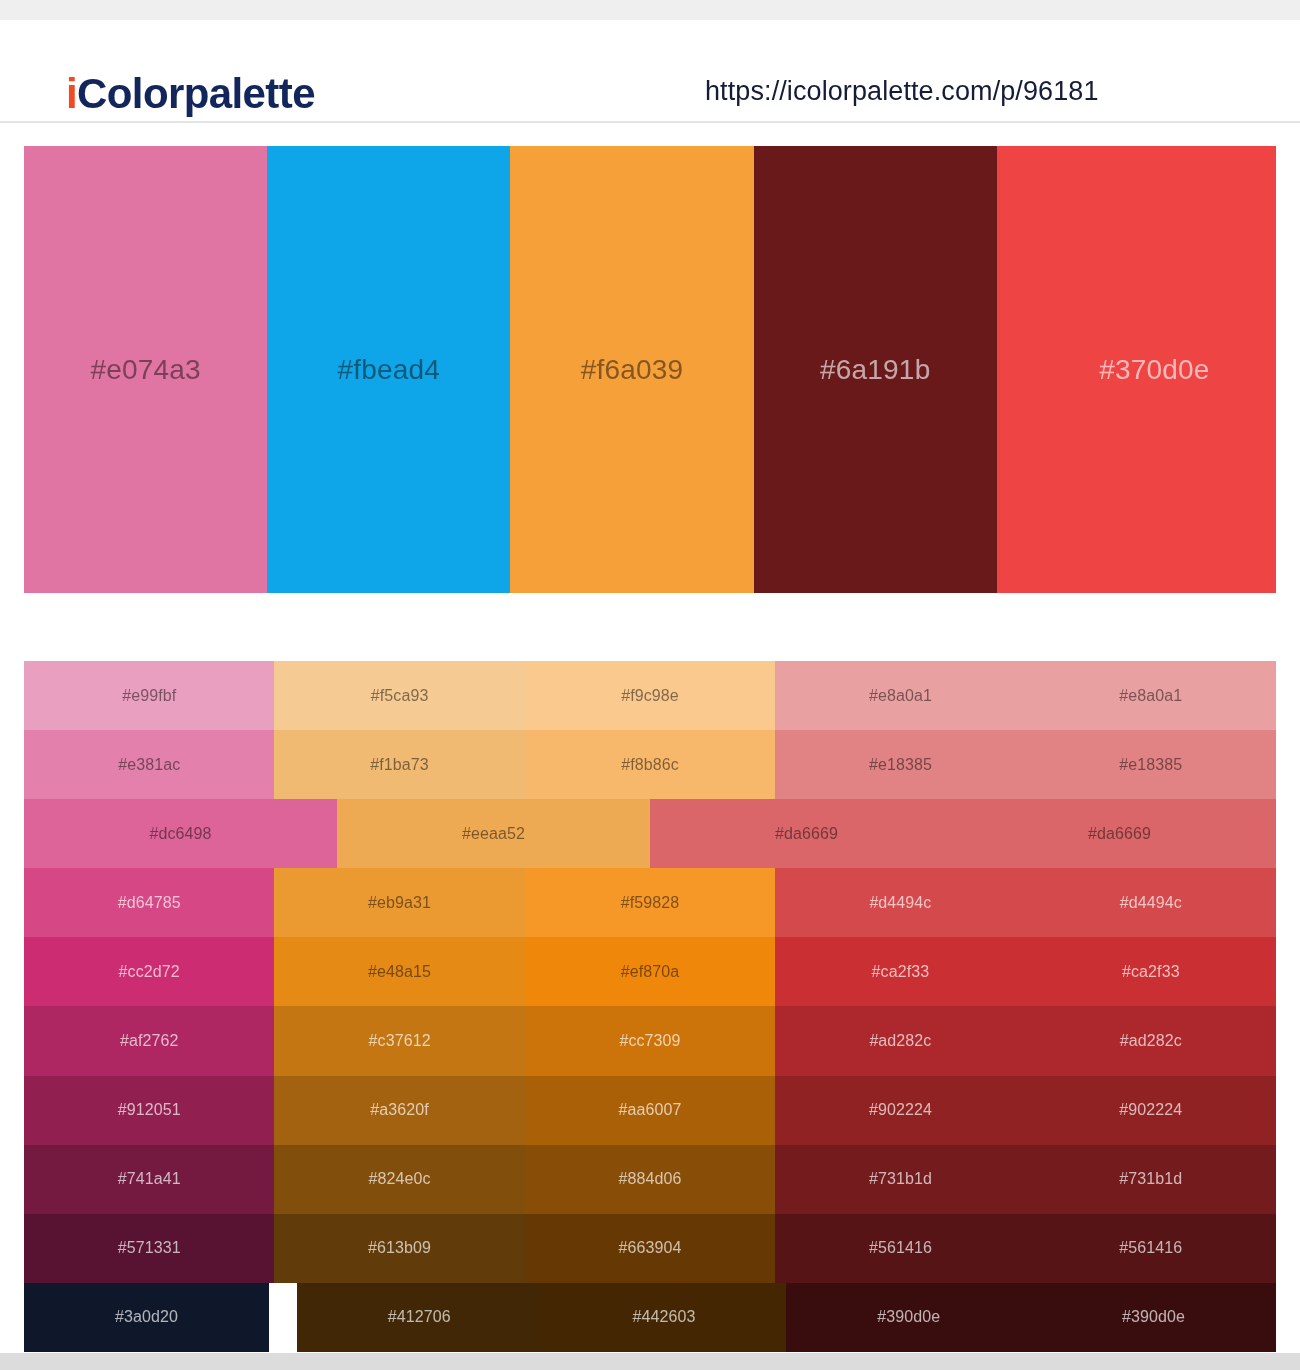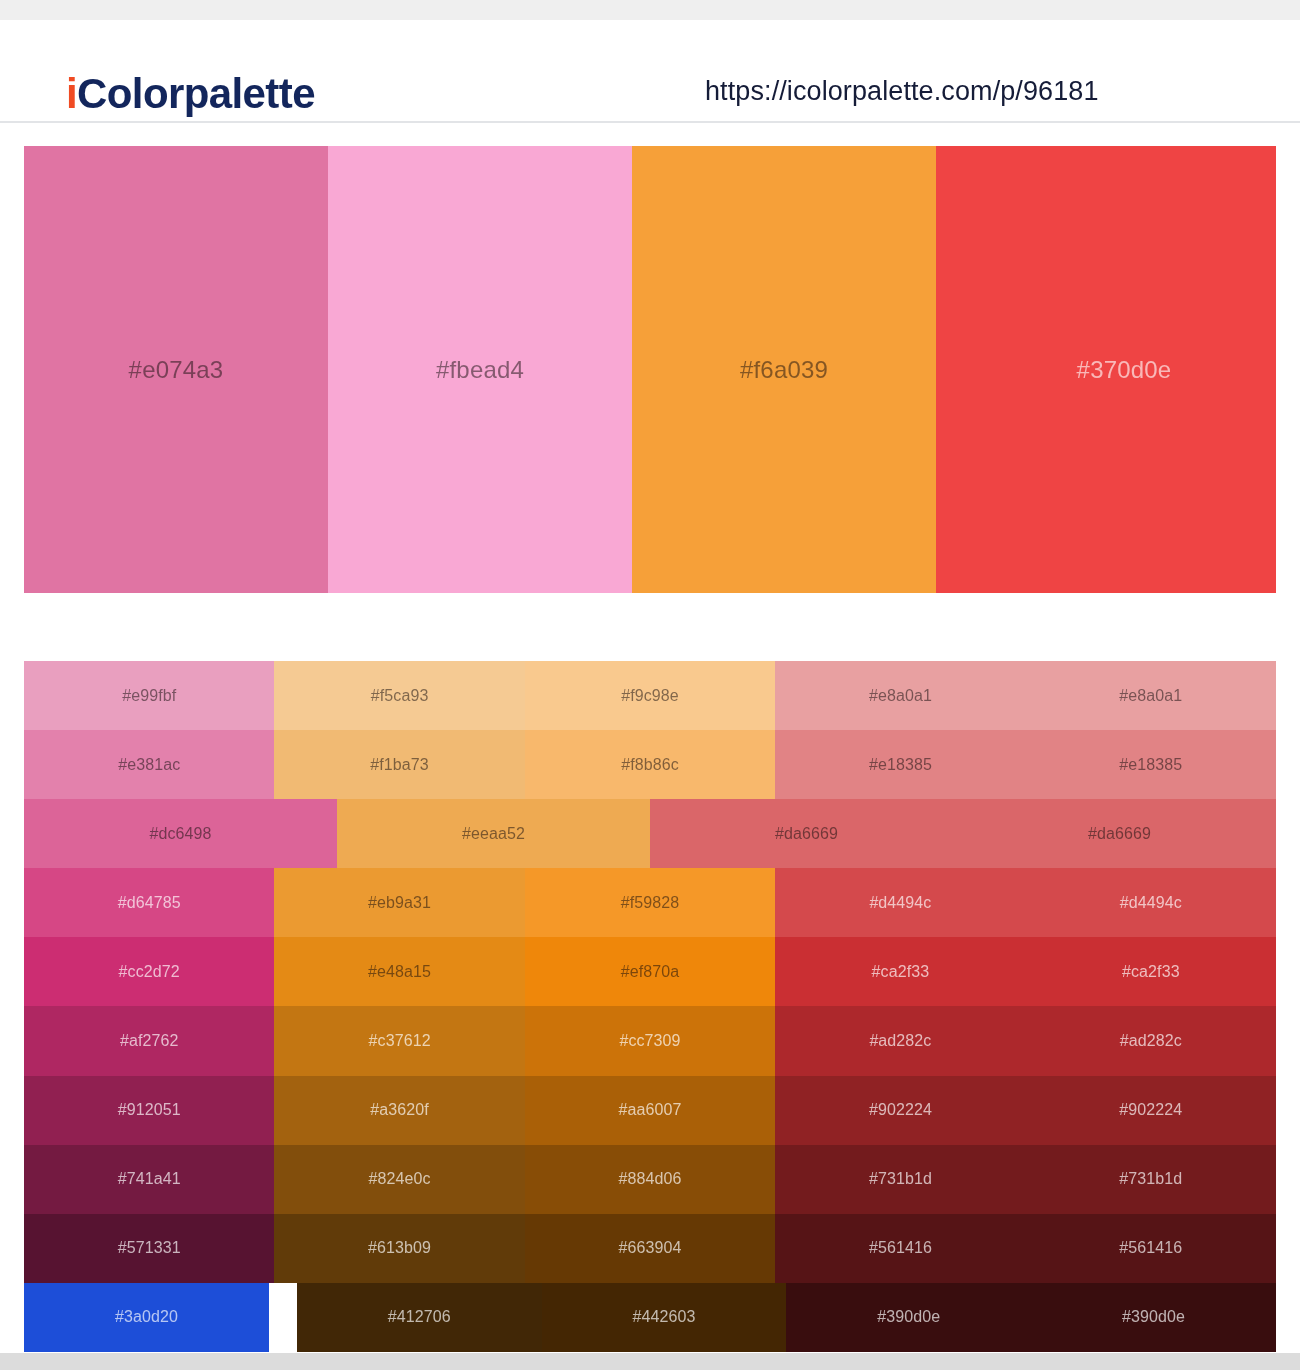--- a/index.html
+++ b/index.html
@@ -36,21 +36,21 @@
   .palette {
     position:absolute; left:24px; top:146px;
     width:1252px; height:447px;
     display:flex;
   }
   .palette .swatch {
     flex:1 1 0;
     display:flex; align-items:center; justify-content:center;
   }
   .palette .swatch-label {
-    font-size:24px;
+    font-size:28px;
     color:rgba(20,12,12,0.50);
     letter-spacing:0.2px;
     font-weight:400;
   }
   .palette .swatch.dark .swatch-label { color:rgba(255,255,255,0.62); }
   
   .grid {
     position:absolute; left:24px; top:661px;
     width:1252px; height:691px;
     display:flex; flex-direction:column;
@@ -81,26 +81,29 @@
   <div class="logo">
     <span class="logo-i" style="color: rgb(240, 75, 35);">i</span><span class="logo-rest" style="color: rgb(19, 38, 92);">Colorpalette</span>
   </div>
   <div class="url">https://icolorpalette.com/p/96181</div>
 </div>
 
 <div class="palette">
     <div class="swatch" style="background: rgb(224, 116, 163);">
       <span class="swatch-label">#e074a3</span>
     </div>
-    <div class="swatch" style="background: #f9a8d4;">
+    <div class="swatch" style="background: #0ea5e9;">
       <span class="swatch-label">#fbead4</span>
     </div>
     <div class="swatch" style="background: rgb(246, 160, 57);">
       <span class="swatch-label">#f6a039</span>
     </div>
+    <div class="swatch dark" style="background: rgb(106, 25, 27);">
+      <span class="swatch-label">#6a191b</span>
+    </div>
     <div class="swatch dark" style="background: #ef4444; padding-left: 36px;">
       <span class="swatch-label">#370d0e</span>
     </div>
   </div>
 
 <div class="grid">
     <div class="grid-row">
       <div class="grid-cell" style="background: rgb(233, 159, 191);">
         <span class="cell-label">#e99fbf</span>
       </div>
@@ -244,21 +247,21 @@
         <span class="cell-label">#663904</span>
       </div>
       <div class="grid-cell dark" style="background: rgb(86, 20, 22);">
         <span class="cell-label">#561416</span>
       </div>
       <div class="grid-cell dark" style="background: rgb(86, 20, 22);">
         <span class="cell-label">#561416</span>
       </div>
     </div>
     <div class="grid-row">
-      <div class="grid-cell dark" style="background: #1d4ed8;">
+      <div class="grid-cell dark" style="background: #0f172a;">
         <span class="cell-label">#3a0d20</span>
       </div>
       <div class="grid-cell dark" style="background: rgb(65, 39, 6); margin-left: 28px;">
         <span class="cell-label">#412706</span>
       </div>
       <div class="grid-cell dark" style="background: rgb(68, 38, 3);">
         <span class="cell-label">#442603</span>
       </div>
       <div class="grid-cell dark" style="background: rgb(57, 13, 14);">
         <span class="cell-label">#390d0e</span>

